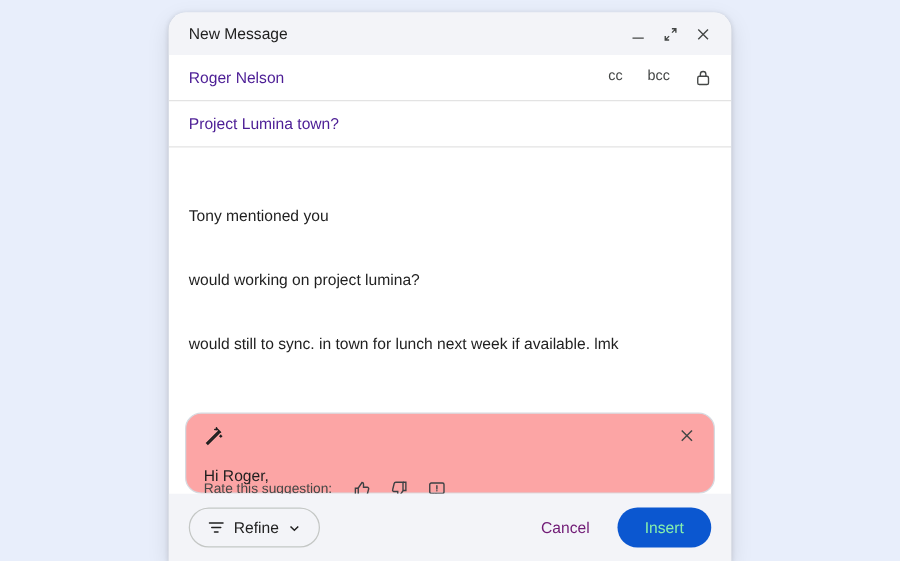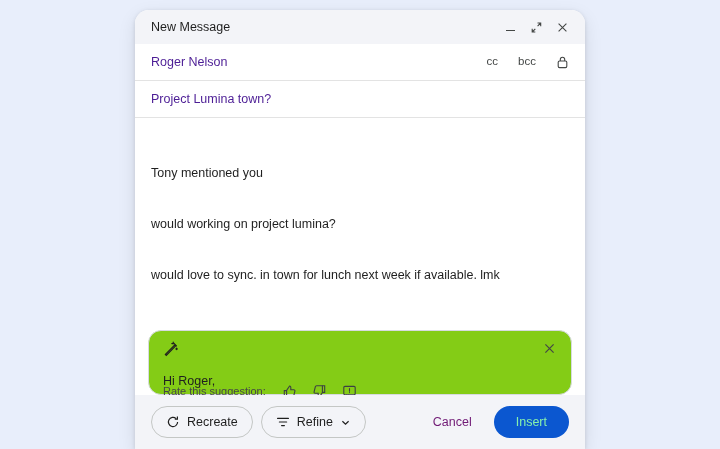--- a/index.html
+++ b/index.html
@@ -90,21 +90,21 @@
   
   .card-wrap {
     padding: 6px 13px 0 13px;
     flex: 1;
     min-height: 0;
     overflow: hidden;
   }
   .suggestion-card {
     border: 1px solid #d6dae0;
     border-radius: 13px;
-    background: #84cc16;
+    background: #fca5a5;
     height: 100%;
     box-sizing: border-box;
     padding: 10px 14px 0 14px;
     display: flex;
     flex-direction: column;
   }
   .card-top {
     display: flex;
     align-items: flex-start;
     justify-content: space-between;
@@ -229,21 +229,21 @@
     </div>
   </div>
 
   <div class="field-row">
     <div class="field-value">Project Lumina town?</div>
   </div>
 
   <div class="body-text">
     <div>Tony mentioned you</div>
     <div>would working on project lumina?</div>
-    <div>would love to sync. in town for lunch next week if available. lmk</div>
+    <div>would still to sync. in town for lunch next week if available. lmk</div>
   </div>
 
   <div class="card-wrap">
     <div class="suggestion-card">
       <div class="card-top">
         <span class="magic-icon">
           <svg width="16" height="16" viewBox="0 0 16 16" fill="none" stroke="#1f1f1f" stroke-width="1.2" stroke-linecap="round">
             <path d="M10.8 2.2l2.6 2.6"></path>
             <path d="M2.4 13.4L11.6 4.2l0.9 0.9-9.2 9.2z"></path>
             <path d="M10.2 1.2v1.6M8.8 2.6h1.6"></path>
@@ -282,29 +282,20 @@
             <path d="M4.6 10.8v2.2l2.6-2.2"></path>
             <path d="M7.5 4.6v2.6M7.5 8.5v.1" stroke-linecap="round"></path>
           </svg>
         </span>
       </div>
 
     </div>
   </div>
 
   <div class="card-footer">
-    <div class="chip">
-      <span>
-        <svg width="14" height="14" viewBox="0 0 14 14" fill="none" stroke="#1f1f1f" stroke-width="1.2">
-          <path d="M11.6 7a4.6 4.6 0 1 1-1.5-3.4"></path>
-          <path d="M11.4 1.6v2.6H8.8"></path>
-        </svg>
-      </span>
-      <span>Recreate</span>
-    </div>
     <div class="chip">
       <span>
         <svg width="14" height="14" viewBox="0 0 14 14" fill="none" stroke="#1f1f1f" stroke-width="1.2" stroke-linecap="round">
           <path d="M1.6 3.4h10.8M3.4 7h7.2M5.6 10.6h2.8"></path>
         </svg>
       </span>
       <span>Refine</span>
       <span>
         <svg width="11" height="11" viewBox="0 0 11 11" fill="none" stroke="#1f1f1f" stroke-width="1.2">
           <path d="M2.4 4.2l3.1 3 3.1-3"></path>

